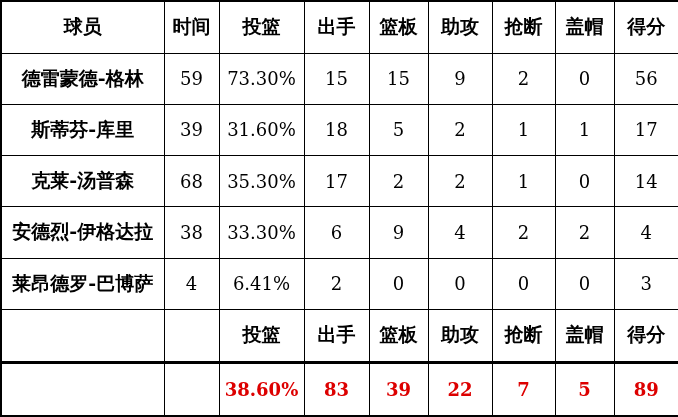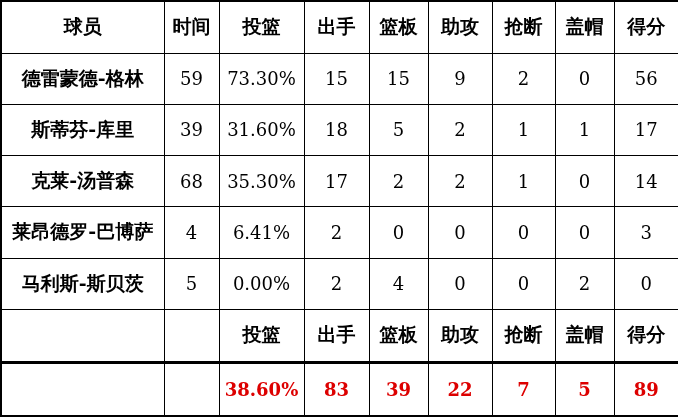--- a/index.html
+++ b/index.html
@@ -86,45 +86,45 @@
     <td>2</td>
     <td>2</td>
     <td>1</td>
     <td>0</td>
     <td>14</td>
   </tr>
 
 
 
 
+  <tr>
+    <td class="name">安德烈-伊格达拉</td>
+    <td>38</td>
+    <td>33.30%</td>
+    <td>6</td>
+    <td>9</td>
+    <td>4</td>
+    <td>2</td>
+    <td>2</td>
+    <td>4</td>
+  </tr>
 
   <tr>
     <td class="name">莱昂德罗-巴博萨</td>
     <td>4</td>
     <td>6.41%</td>
     <td>2</td>
     <td>0</td>
     <td>0</td>
     <td>0</td>
     <td>0</td>
     <td>3</td>
   </tr>
 
 
-  <tr>
-    <td class="name">马利斯-斯贝茨</td>
-    <td>5</td>
-    <td>0.00%</td>
-    <td>2</td>
-    <td>4</td>
-    <td>0</td>
-    <td>0</td>
-    <td>2</td>
-    <td>0</td>
-  </tr>
 
   <tr class="summary-header">
     <td></td>
     <td></td>
     <td>投篮</td>
     <td>出手</td>
     <td>篮板</td>
     <td>助攻</td>
     <td>抢断</td>
     <td>盖帽</td>

